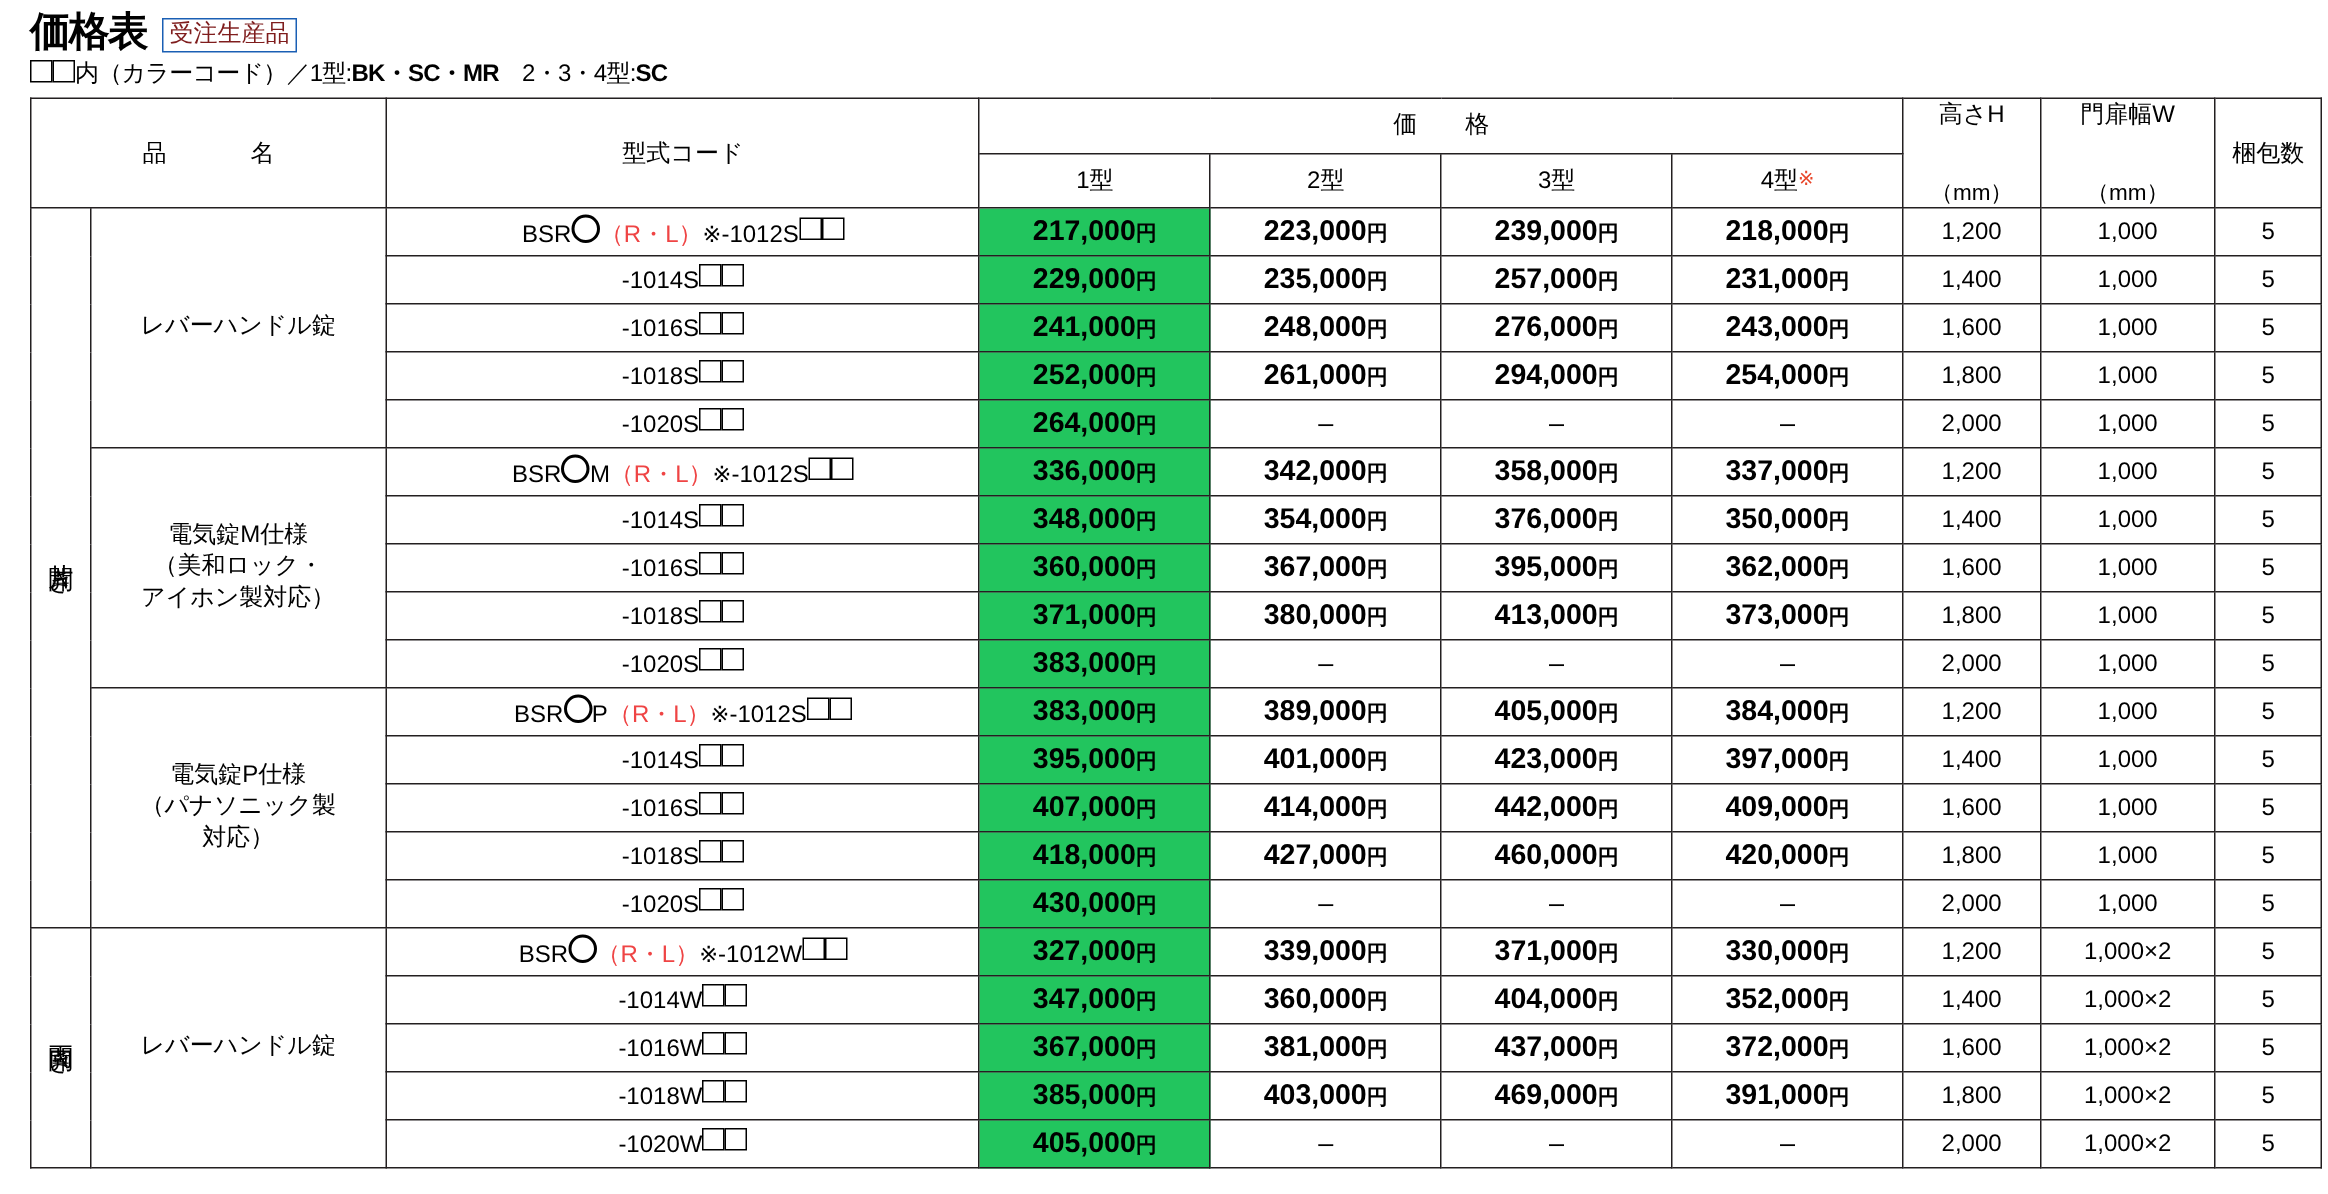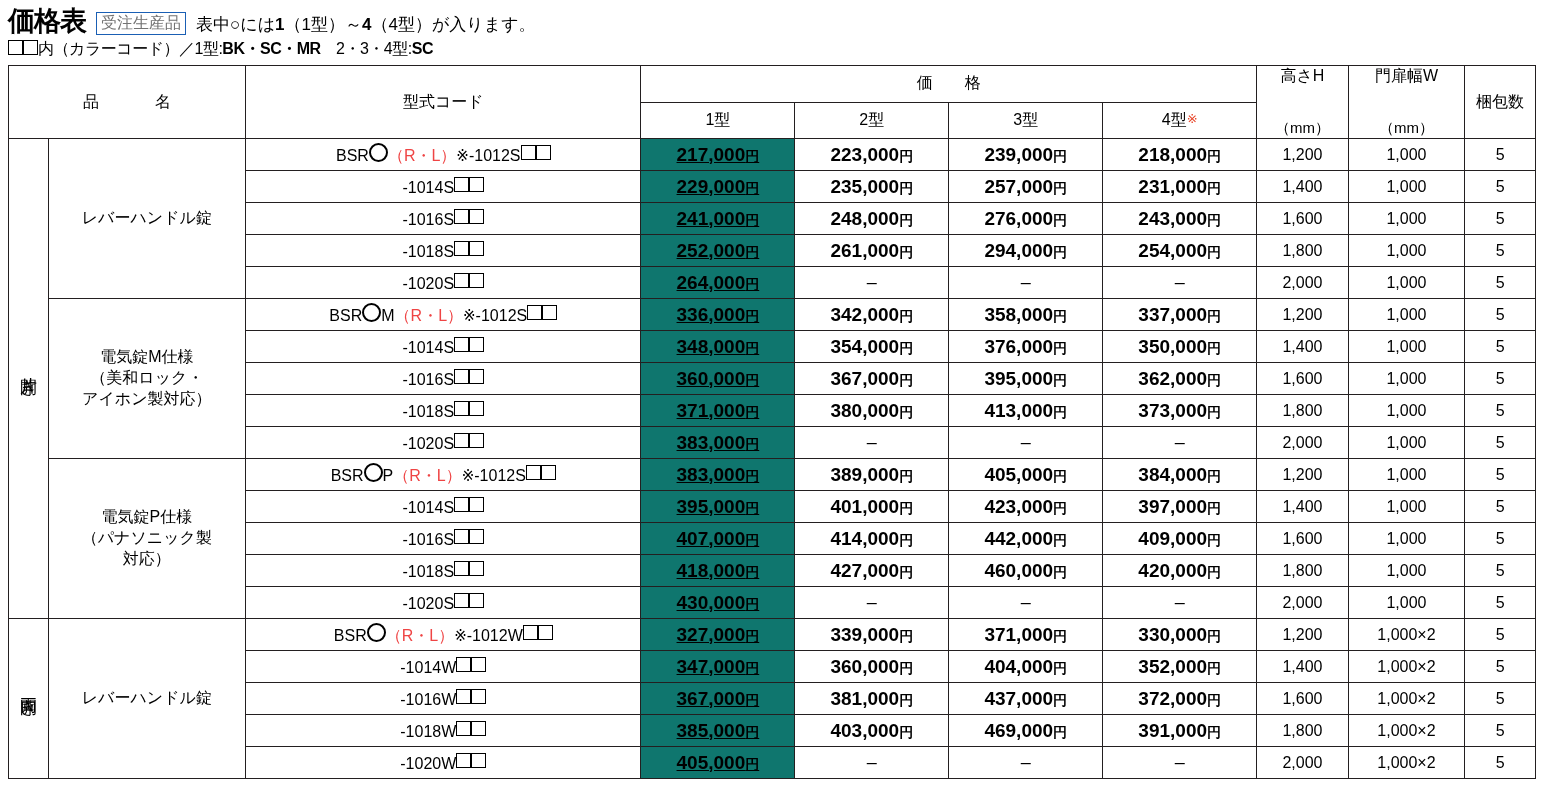--- a/index.html
+++ b/index.html
@@ -2,27 +2,27 @@
 <html><head>
 <meta charset="utf-8">
 <style>
   html,body{margin:0;padding:0;}
   body{
     width:1552px;height:796px;background:#ffffff;
     font-family:"Liberation Sans","DejaVu Sans",sans-serif;
     color:#000;
     -webkit-font-smoothing:antialiased;
   }
-  .page{position:relative;width:1386px;height:796px;box-sizing:border-box;padding:8px 12px 0 8px;}
+  .page{position:relative;width:1386px;height:796px;box-sizing:border-box;padding:8px 12px 0 20px;}
 
   
   .hdr{display:flex;align-items:flex-end;width:1528px;}
   .hdr-title{font-size:27px;font-weight:bold;letter-spacing:-1px;line-height:1;}
   .badge{
-    margin-left:10px;border:1px solid #1a5fb4;color:#737373;font-size:16px;
+    margin-left:10px;border:1px solid #1a5fb4;color:#7f1d1d;font-size:16px;
     padding:1px 4px 2px 4px;line-height:1.1;white-space:nowrap;
   }
   .hdr-note{margin-left:10px;font-size:17px;line-height:1.2;white-space:nowrap;}
   .hdr-note b{font-weight:bold;}
   .hdr-right{margin-left:auto;font-size:16px;white-space:nowrap;letter-spacing:-0.5px;}
 
   .subline{font-size:16px;margin-top:4px;letter-spacing:-0.5px;}
   .subline b{font-weight:bold;}
   .sq{display:inline-block;width:13px;height:13px;border:1px solid #000;vertical-align:-1px;margin:0 0px;}
 
@@ -51,36 +51,35 @@
     writing-mode:vertical-rl;text-orientation:upright;
     font-size:17px;letter-spacing:2px;line-height:1.15;
     display:inline-block;
   }
   .prod{font-size:16px;text-align:left;padding-left:8px;line-height:1.3;}
   .code{font-size:19px;font-weight:bold;text-align:right;padding-right:46px;white-space:nowrap;}
   .code .rl{color:#ef4444;}
   .code .ast{font-size:15px;}
   .code .box{display:inline-block;width:13px;height:13px;border:1px solid #000;vertical-align:1px;}
   .code .circ{display:inline-block;width:15px;height:15px;border:2px solid #000;border-radius:50%;vertical-align:-1px;}
-  .price1{background:#0f766e;text-decoration:underline;}
+  .price1{background:#22c55e;}
   .money{font-size:19px;font-weight:bold;white-space:nowrap;}
   .money .yen{font-size:14px;font-weight:bold;}
   .dash{font-size:18px;}
   .num{font-size:16px;}
   .ast-red{color:#e8462a;font-size:13px;vertical-align:2px;}
 </style>
 </head>
 <body>
 
 <div class="page">
 
   <div class="hdr">
     <div class="hdr-title">価格表</div>
     <div class="badge">受注生産品</div>
-    <div class="hdr-note"><span>表中○には</span><b>1</b><span>（1型）～</span><b>4</b><span>（4型）が入ります。</span></div>
   </div>
 
   <div class="subline"><span class="sq"></span><span class="sq"></span><span>内（カラーコード）／1型:</span><b>BK・SC・MR</b><span>　2・3・4型:</span><b>SC</b></div>
 
   <table class="price">
     <colgroup>
       <col style="width:38px">
       <col style="width:190px">
       <col style="width:380px">
       <col style="width:148px">

